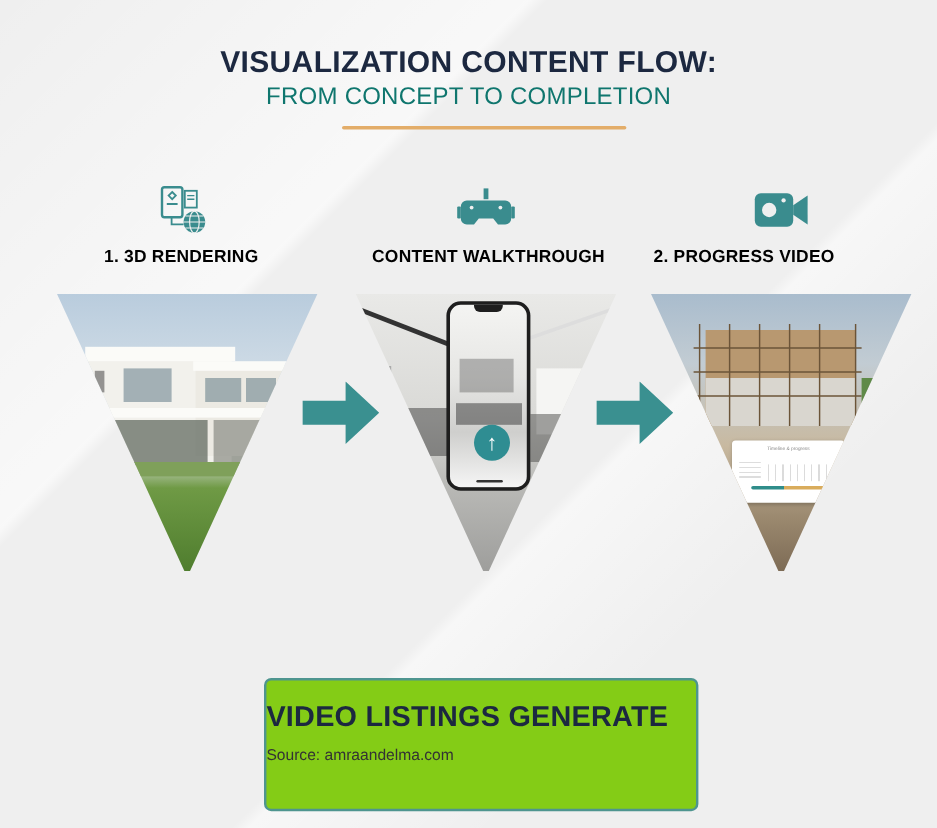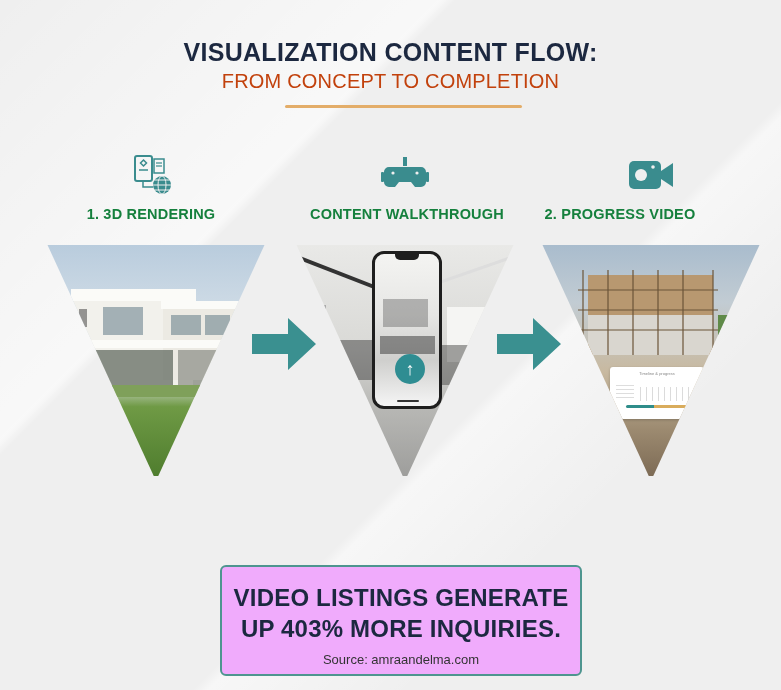--- a/index.html
+++ b/index.html
@@ -1,25 +1,25 @@
 <!DOCTYPE html>
 <html><head>
 <meta charset="utf-8">
 <style>
   html,body{margin:0;padding:0;}
   body{width:781px;height:690px;overflow:hidden;background:#efefef;font-family:"Liberation Sans",sans-serif;position:relative;}
   .bg-stripe{position:absolute;inset:0;background:linear-gradient(135deg,rgba(255,255,255,0) 0%,rgba(255,255,255,.6) 30%,rgba(255,255,255,0) 31%,rgba(255,255,255,0) 60%,rgba(255,255,255,.5) 61%,rgba(255,255,255,0) 75%);pointer-events:none;}
   .title{position:absolute;top:38px;left:0;width:781px;text-align:center;font-weight:bold;font-size:25px;color:#1c2840;letter-spacing:.3px;}
-  .subtitle{position:absolute;top:70px;left:0;width:781px;text-align:center;font-size:20px;color:#c2410c;letter-spacing:.2px;}
+  .subtitle{position:absolute;top:70px;left:0;width:781px;text-align:center;font-size:20px;color:#0f766e;letter-spacing:.2px;}
   .rule{position:absolute;top:105px;left:285px;width:237px;height:3px;background:#e3ad69;border-radius:2px;}
   .step-icon{position:absolute;top:155px;width:50px;height:40px;}
-  .step-label{position:absolute;top:206px;width:240px;text-align:center;font-weight:bold;font-size:14.5px;color:#15803d;letter-spacing:.2px;}
+  .step-label{position:absolute;top:206px;width:240px;text-align:center;font-weight:bold;font-size:14.5px;color:#000000;letter-spacing:.2px;}
   .tri{position:absolute;top:245px;width:226px;height:231px;clip-path:polygon(2% 0,98% 0,51% 100%,49% 100%);overflow:hidden;}
   .arrow{position:absolute;top:318px;width:64px;height:52px;}
-  .callout{position:absolute;left:220px;top:565px;width:362px;height:111px;border:2px solid #4e958f;border-radius:6px;background:#f0abfc;box-sizing:border-box;text-align:center;}
+  .callout{position:absolute;left:220px;top:565px;width:362px;height:111px;border:2px solid #4e958f;border-radius:6px;background:#84cc16;box-sizing:border-box;text-align:left;}
   .callout-h{margin-top:15px;font-weight:bold;font-size:24px;line-height:31px;color:#1c2840;letter-spacing:.2px;}
   .callout-s{margin-top:8px;font-size:13px;color:#333;}
   .mini-card{position:absolute;left:72px;top:122px;width:94px;height:52px;background:#fff;border-radius:3px;box-shadow:0 1px 3px rgba(0,0,0,.2);}
   .mini-title{font-size:4px;color:#888;text-align:center;margin-top:4px;}
 </style>
 </head>
 <body>
 <div class="bg-stripe"></div>
 
 <div class="title">VISUALIZATION CONTENT FLOW:</div>
@@ -125,16 +125,15 @@
     <div class="mini-title">Timeline &amp; progress</div>
     <div style="position:absolute;left:30px;top:20px;width:55px;height:14px;background:repeating-linear-gradient(90deg,#ccc 0 1px,transparent 1px 6px);opacity:.7;"></div>
     <div style="position:absolute;left:6px;top:18px;width:18px;height:14px;background:repeating-linear-gradient(#ddd 0 1px,transparent 1px 4px);"></div>
     <div style="position:absolute;left:16px;top:38px;width:66px;height:3px;background:linear-gradient(90deg,#2f8d8a 0 42%,#d9ac5c 42% 100%);border-radius:2px;"></div>
   </div>
 </div>
 
 <div class="callout">
   <div class="callout-h">
     <div>VIDEO LISTINGS GENERATE</div>
-    <div>UP 403% MORE INQUIRIES.</div>
   </div>
   <div class="callout-s">Source: amraandelma.com</div>
 </div>
 
 </body></html>

